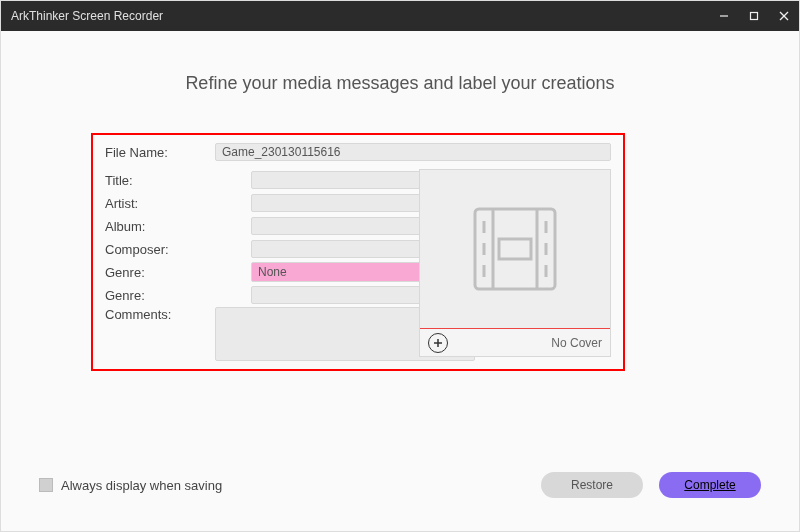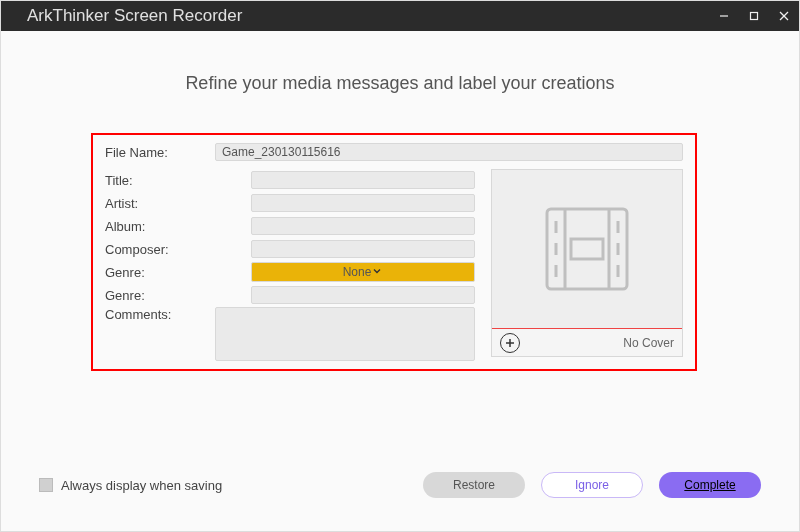--- a/index.html
+++ b/index.html
@@ -19,22 +19,22 @@
     box-sizing: border-box;
     position: relative;
     border: 1px solid #ddd;
   }
   .titlebar {
     height: 30px;
     background: #2b2b2b;
     color: #e0e0e0;
     display: flex;
     align-items: center;
-    font-size: 17px;
-    padding-left: 26px;
+    font-size: 12px;
+    padding-left: 10px;
     position: relative;
   }
   .titlebar .controls {
     position: absolute;
     right: 0;
     top: 0;
     height: 30px;
     display: flex;
   }
   .titlebar .controls .ctl {
@@ -58,21 +58,21 @@
     font-size: 18px;
     color: #555;
     margin-top: 42px;
     margin-bottom: 28px;
     font-weight: 400;
   }
   .panel {
     position: absolute;
     left: 90px;
     top: 102px;
-    width: 606px;
+    width: 534px;
     height: 238px;
     border: 2px solid #ff0000;
     box-sizing: border-box;
     padding: 8px 12px 8px 4px;
   }
   .row {
     display: flex;
     align-items: center;
     height: 22px;
     margin-bottom: 1px;
@@ -125,28 +125,28 @@
   }
   .full-row {
     position: absolute;
     left: 12px;
     top: 8px;
     right: 12px;
   }
   .genre-select {
     flex: 1;
     height: 20px;
-    background: #eab308;
+    background: #f9a8d4;
     border: 1px solid #d8d8d8;
     border-radius: 2px;
     font-size: 12px;
     color: #555;
     display: flex;
     align-items: center;
-    justify-content: center;
+    justify-content: space-between;
     padding: 0 6px;
     box-sizing: border-box;
   }
   .comments-row {
     display: flex;
     align-items: flex-start;
     font-size: 13px;
     color: #444;
   }
   .comments-row .lbl {
@@ -361,18 +361,17 @@
         </div>
       </div>
 
     </div>
 
     <div class="footer">
       <div class="chk"></div>
       <span class="chk-label">Always display when saving</span>
       <div class="spacer"></div>
       <div class="btn btn-restore">Restore</div>
-      <div class="btn btn-ignore">Ignore</div>
       <div class="btn btn-complete">Complete</div>
     </div>
 
   </div>
 </div>
 
 </body></html>

